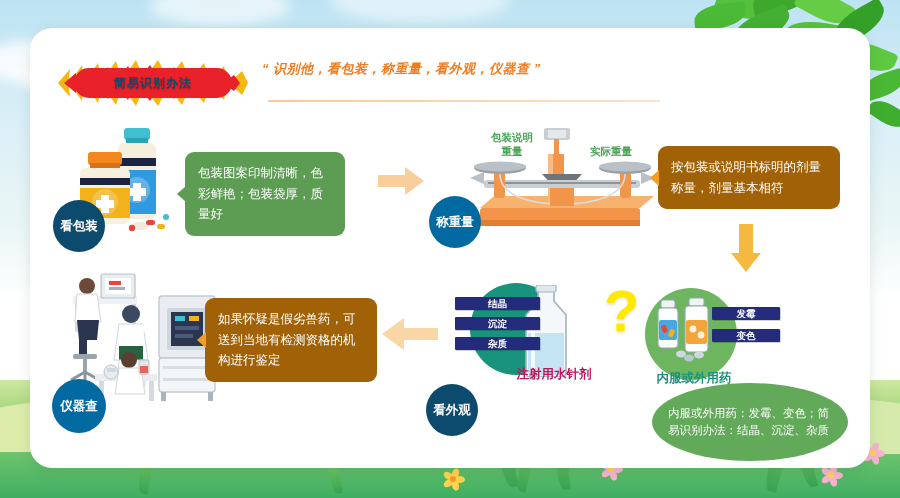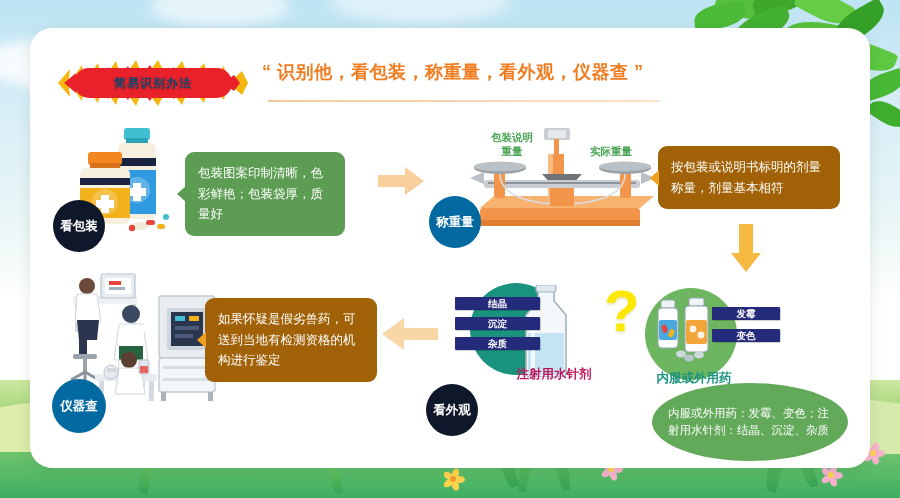--- a/index.html
+++ b/index.html
@@ -45,21 +45,21 @@
     position:absolute; left:58px; top:57px; width:190px; height:52px; z-index:9;
   }
   .burst svg { display:block; width:100%; height:100%; }
   .burst-label {
     position:absolute; inset:0; display:flex; align-items:center; justify-content:center;
     color:#0c4a6e; font-size:12px; font-weight:bold; letter-spacing:1px;
     text-shadow:0 1px 2px rgba(120,0,0,.4);
   }
   .headline {
     position:absolute; left:262px; top:60px; width:420px; z-index:9;
-    color:#f07c20; font-size:18px; font-weight:bold; letter-spacing:.5px; white-space:nowrap;
+    color:#f07c20; font-size:13px; font-weight:bold; letter-spacing:.5px; white-space:nowrap;font-style:italic;
   }
   .headline-rule {
     position:absolute; left:268px; top:100px; width:392px; height:2px; z-index:9;
     background:linear-gradient(90deg,#f6c99a,#fae2cc);
   }
 
   
   .bubble {
     position:absolute; z-index:9; color:#fff; font-size:12.5px; line-height:1.65;
     padding:11px 13px; border-radius:9px; font-weight:500;
@@ -79,21 +79,21 @@
   #bubble-package { left:185px; top:152px; width:160px; }
   #bubble-dose { left:658px; top:146px; width:182px; }
   #bubble-lab { left:205px; top:298px; width:172px; }
 
   
   .badge {
     position:absolute; z-index:11; border-radius:50%;
     display:flex; align-items:center; justify-content:center;
     color:#fff; font-size:12.5px; font-weight:bold;
   }
-  .badge.green { background:#0f172a;font-family:Liberation Mono, monospace; }
+  .badge.green { background:#0c4a6e;font-family:Liberation Mono, monospace; }
   .badge.orange { background:#0369a1; }
   #badge-package { left:53px; top:200px; width:52px; height:52px; }
   #badge-weigh  { left:429px; top:196px; width:52px; height:52px; }
   #badge-lab    { left:52px; top:379px; width:54px; height:54px; }
   #badge-look   { left:426px; top:384px; width:52px; height:52px; }
 
   
   .arrow { position:absolute; z-index:8; }
 
   
@@ -356,21 +356,21 @@
 <div class="tagbar" id="tag-chendian">沉淀</div>
 <div class="tagbar" id="tag-zazhi">杂质</div>
 <div class="tagbar" id="tag-famei">发霉</div>
 <div class="tagbar" id="tag-bianse">变色</div>
 
 <div class="qmark">?</div>
 
 <div class="cap" id="cap-inject">注射用水针剂</div>
 <div class="cap" id="cap-oral">内服或外用药</div>
 
-<div class="ellipse-note">内服或外用药：发霉、变色；注射用水针剂：结晶、沉淀、杂质</div>
+<div class="ellipse-note">内服或外用药：发霉、变色；简易识别办法：结晶、沉淀、杂质</div>
 
 <div class="badge green" id="badge-look">
   <span>看外观</span>
 </div>
 
 <div class="arrow" style="left:382px;top:318px;width:56px;height:32px;">
   <svg viewBox="0 0 56 32" xmlns="http://www.w3.org/2000/svg" aria-hidden="true">
     <path d="M56 10H22V0L0 16l22 16V22h34z" fill="#f8d6a6"></path>
   </svg>
 </div>

